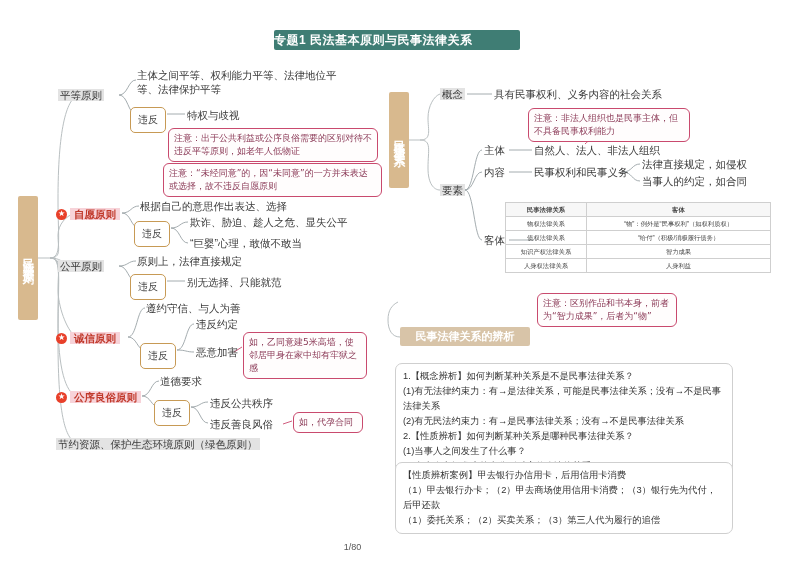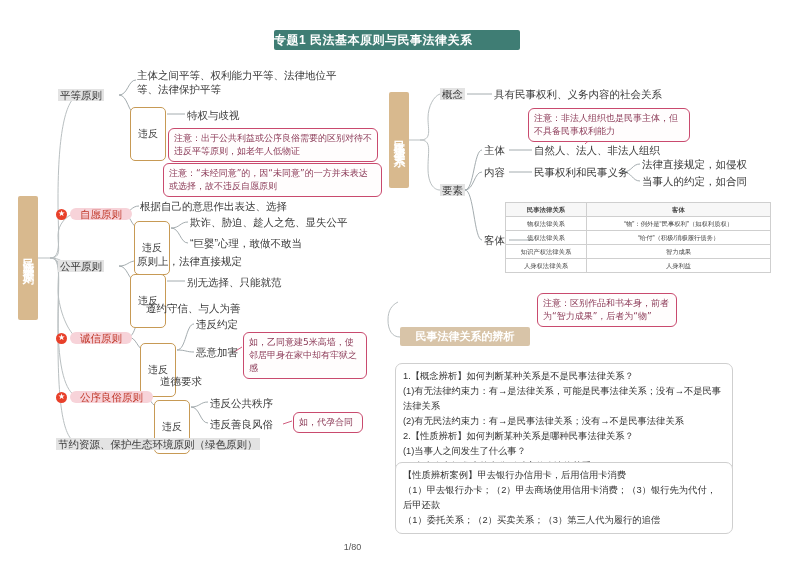--- a/index.html
+++ b/index.html
@@ -17,25 +17,25 @@
   #root-left{left:18px;top:196px;width:20px;height:124px;}
   #root-right{left:389px;top:92px;width:20px;height:96px;}
   
   #sec-header{left:400px;top:327px;width:130px;height:19px;background:#d8c4a8;border-radius:2px;
     display:flex;align-items:center;justify-content:center;}
   #sec-header span{color:#ffffff;font-size:11px;font-weight:bold;}
   
   .node{font-size:10.5px;color:#3a3a3a;line-height:14px;white-space:nowrap;}
   .node.wrap{white-space:normal;}
   
-  .hl-pink{background:#f7d3d9;color:#c0392b;padding:0 10px;font-weight:normal;border-radius:6px;}
+  .hl-pink{background:#f7d3d9;color:#c0392b;padding:0 4px;font-weight:bold;}
   .hl-gray{background:#e3e3e3;color:#3a3a3a;padding:0 2px;}
   
   .cap{border:1px solid #c79a55;border-radius:5px;background:#ffffff;color:#4a4a4a;
-    font-size:10px;padding:20px 7px;display:inline-block;line-height:12px;}
+    font-size:10px;padding:6px 7px;display:inline-block;line-height:12px;}
   
   .star{width:11px;height:11px;border-radius:50%;background:#e8402a;color:#fff;font-size:8px;
     display:flex;align-items:center;justify-content:center;line-height:1;}
   
   .note{border:1px solid #c94a6e;border-radius:6px;background:#fffdfd;color:#8c3b58;
     font-size:9px;line-height:13px;padding:3px 5px;font-family:"DejaVu Sans",sans-serif;}
   
   #obj-table{left:505px;top:202px;width:266px;border-collapse:collapse;font-size:6.3px;color:#444;}
   #obj-table td,#obj-table th{border:1px solid #cfcfcf;padding:2px 1px;text-align:center;
     line-height:9px;}

